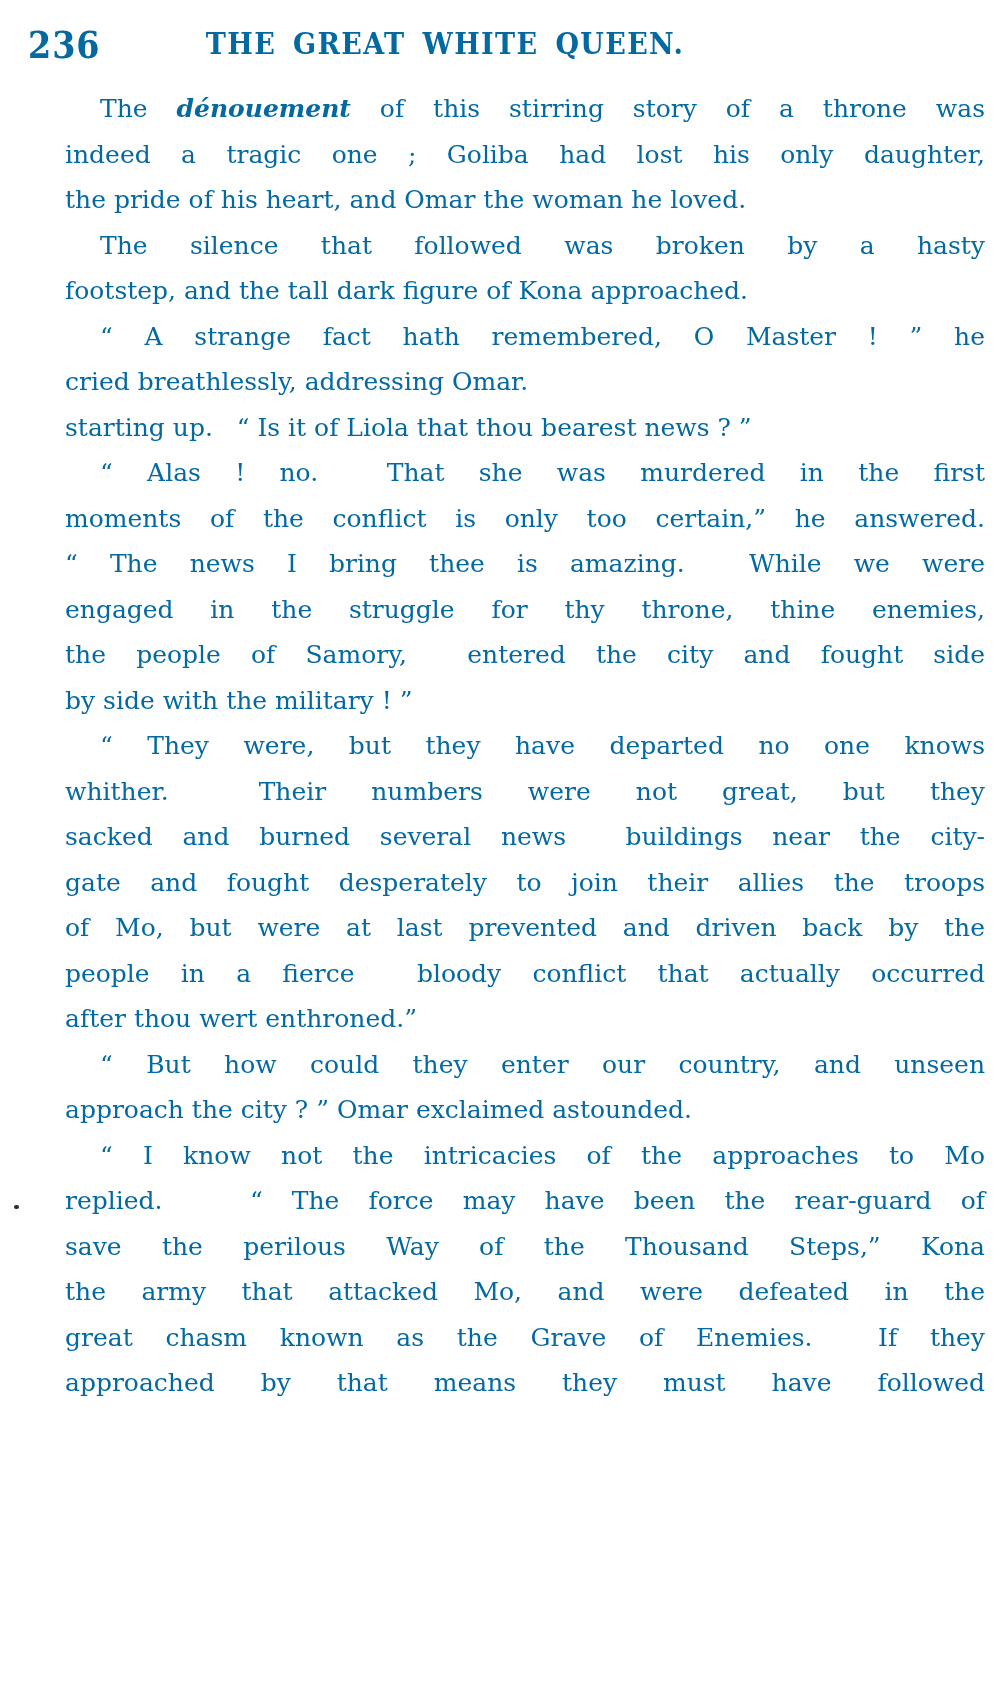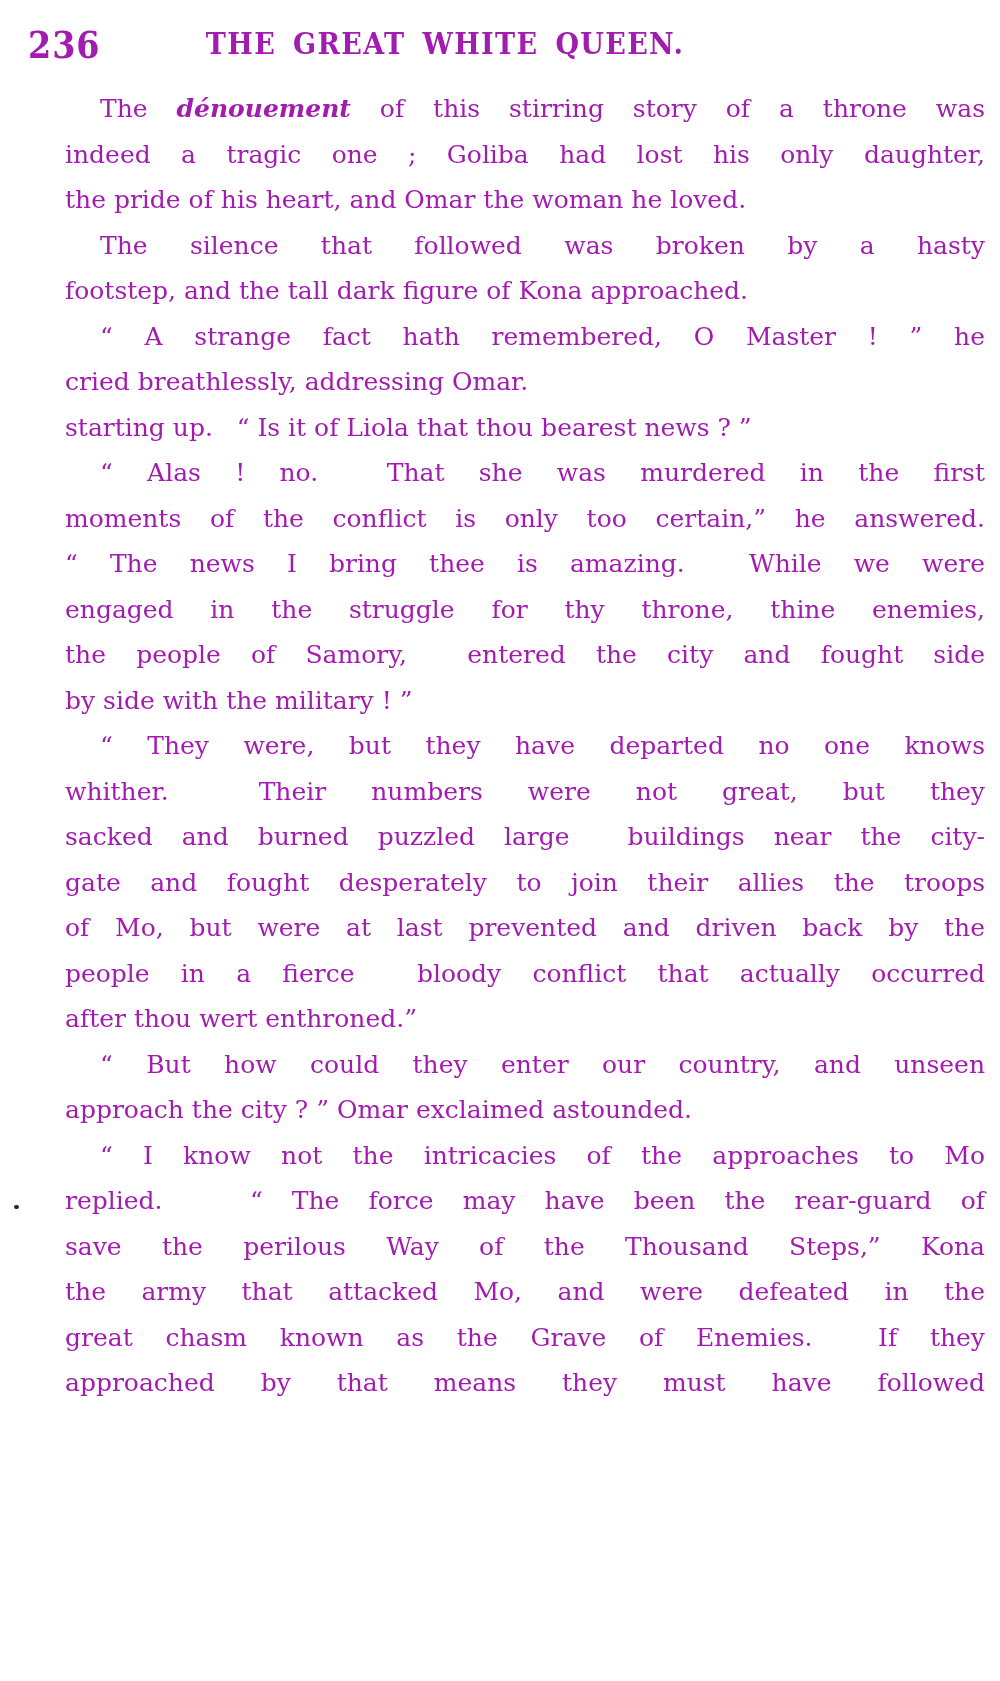--- a/index.html
+++ b/index.html
@@ -5,21 +5,21 @@
   html, body {
     margin: 0;
     padding: 0;
     background: #ffffff;
   }
   #book-page {
     position: relative;
     width: 1000px;
     height: 1451px;
     background: #ffffff;
-    color: #a21caf;
+    color: #0369a1;
     font-family: "DejaVu Serif", "Liberation Serif", serif;
     overflow: hidden;
     border-radius: 17px;
   }
   
   .page-number {
     position: absolute;
     left: 28px;
     top: 22px;
     font-size: 38px;
@@ -113,21 +113,21 @@
       <div class="line">“ The news I bring thee is amazing.  While we were</div>
       <div class="line">engaged in the struggle for thy throne, thine enemies,</div>
       <div class="line">the people of Samory,  entered the city and fought side</div>
       <div class="line last">by side with the military ! ”</div>
     </div>
 
 
     <div class="paragraph">
       <div class="line ind">“ They were, but they have departed no one knows</div>
       <div class="line">whither.  Their numbers were not great, but they</div>
-      <div class="line">sacked and burned puzzled large  buildings near the city-</div>
+      <div class="line">sacked and burned several news  buildings near the city-</div>
       <div class="line">gate and fought desperately to join their allies the troops</div>
       <div class="line">of Mo, but were at last prevented and driven back by the</div>
       <div class="line">people in a fierce  bloody conflict that actually occurred</div>
       <div class="line last">after thou wert enthroned.”</div>
     </div>
 
 
     <div class="paragraph">
       <div class="line ind">“ But how could they enter our country, and unseen</div>
       <div class="line last">approach the city ? ” Omar exclaimed astounded.</div>

